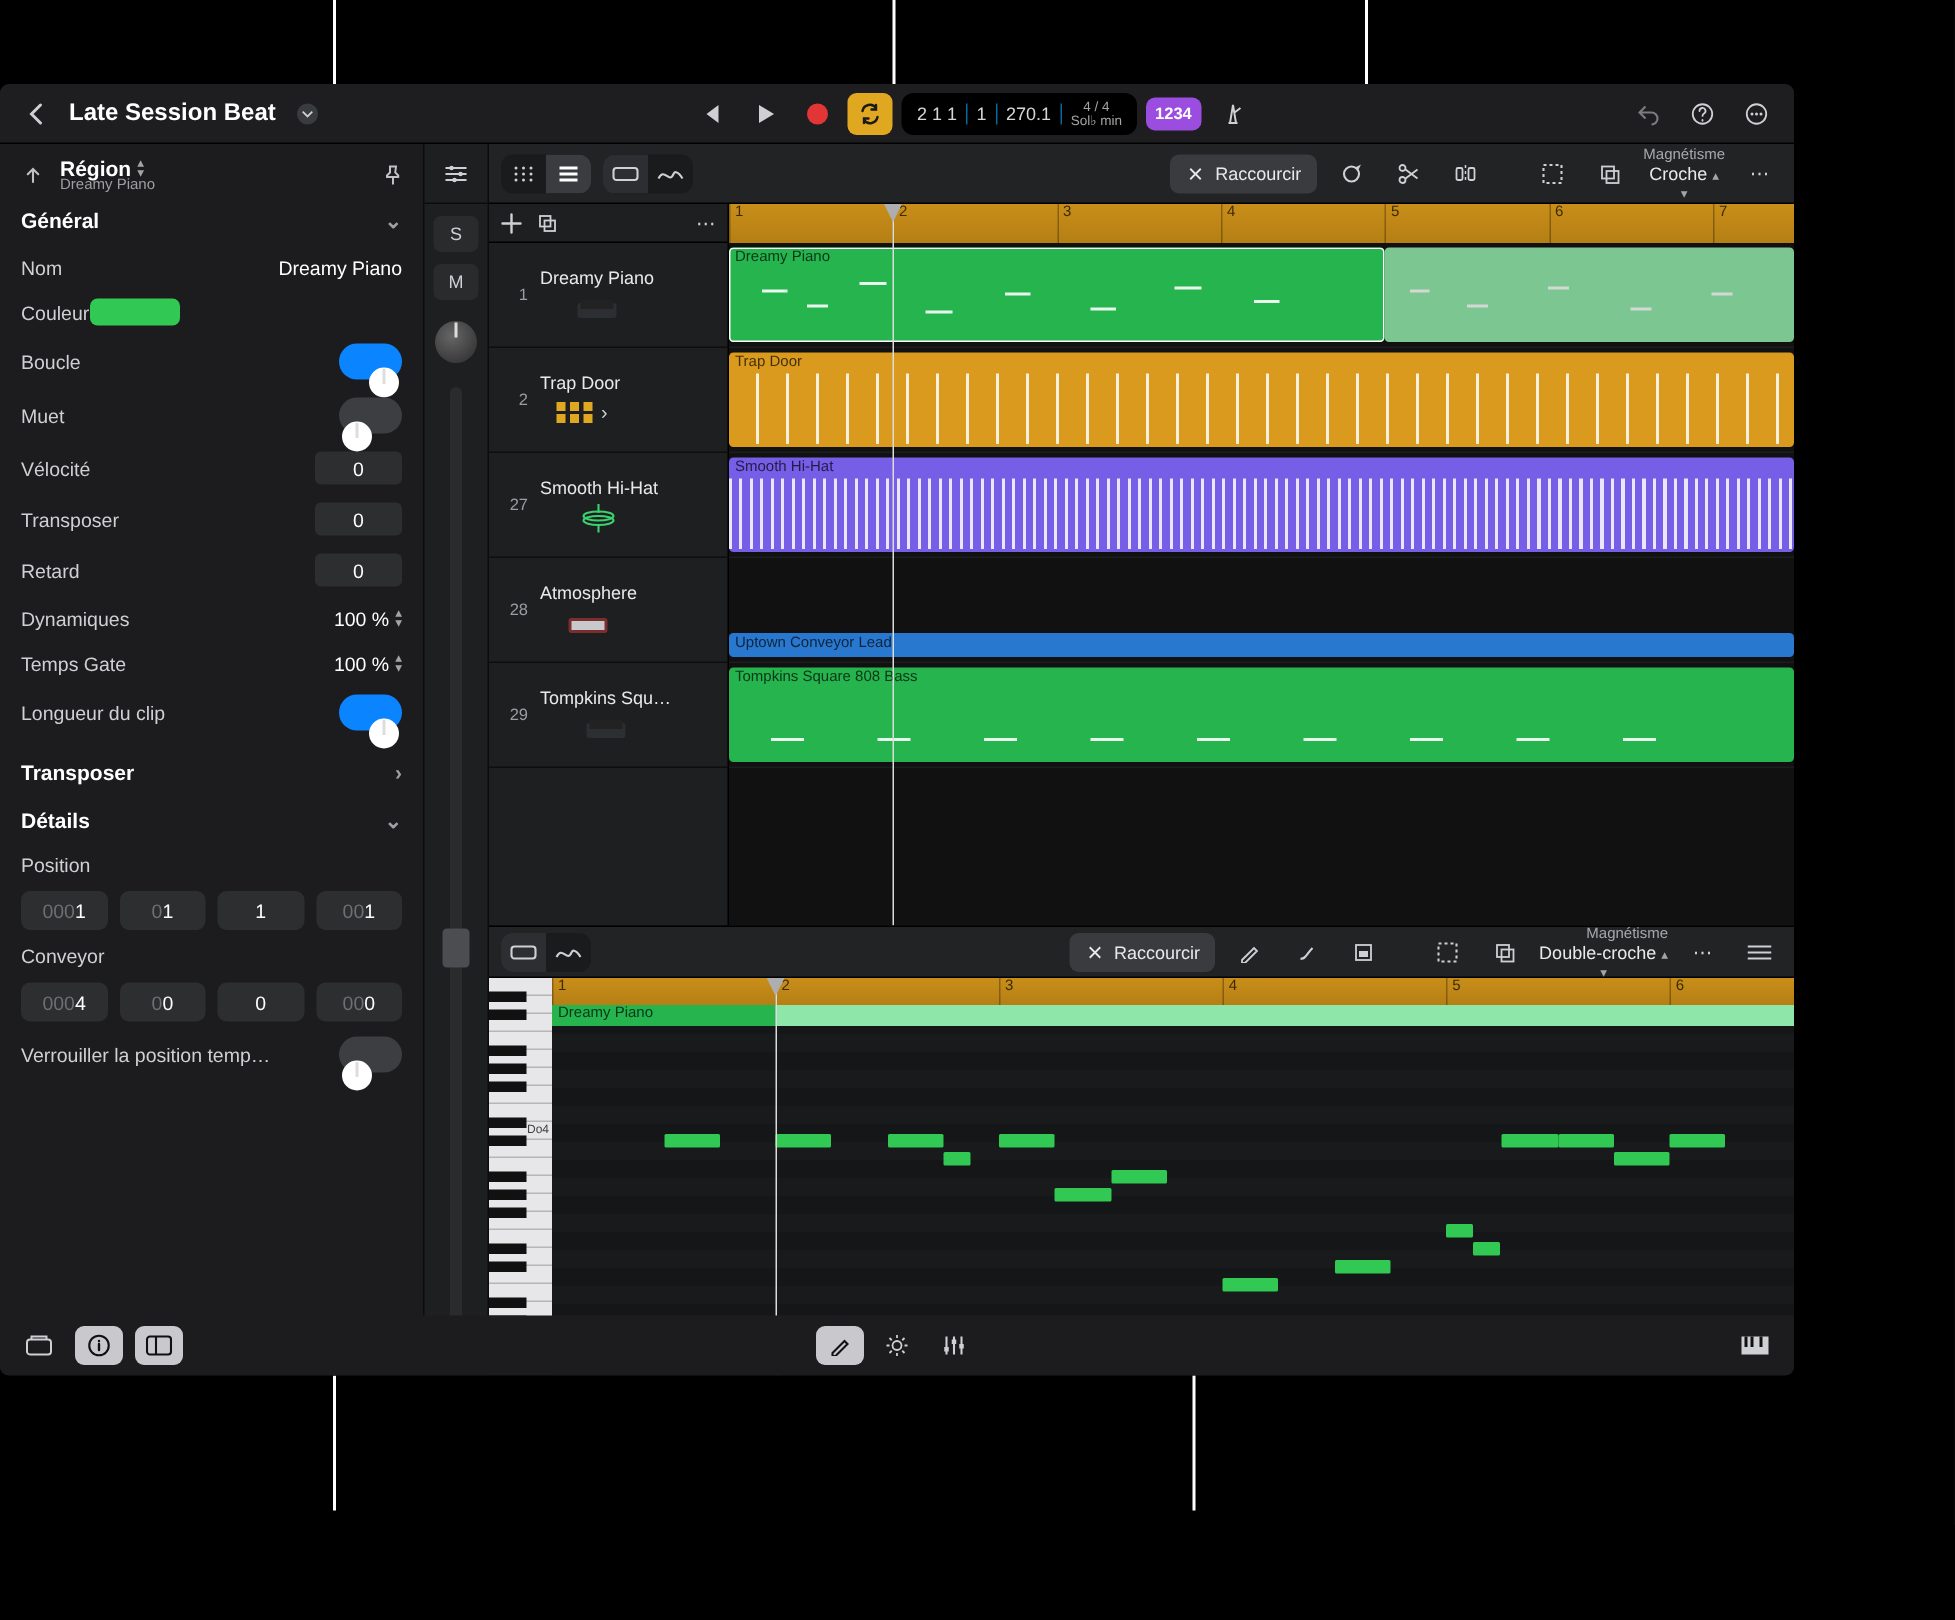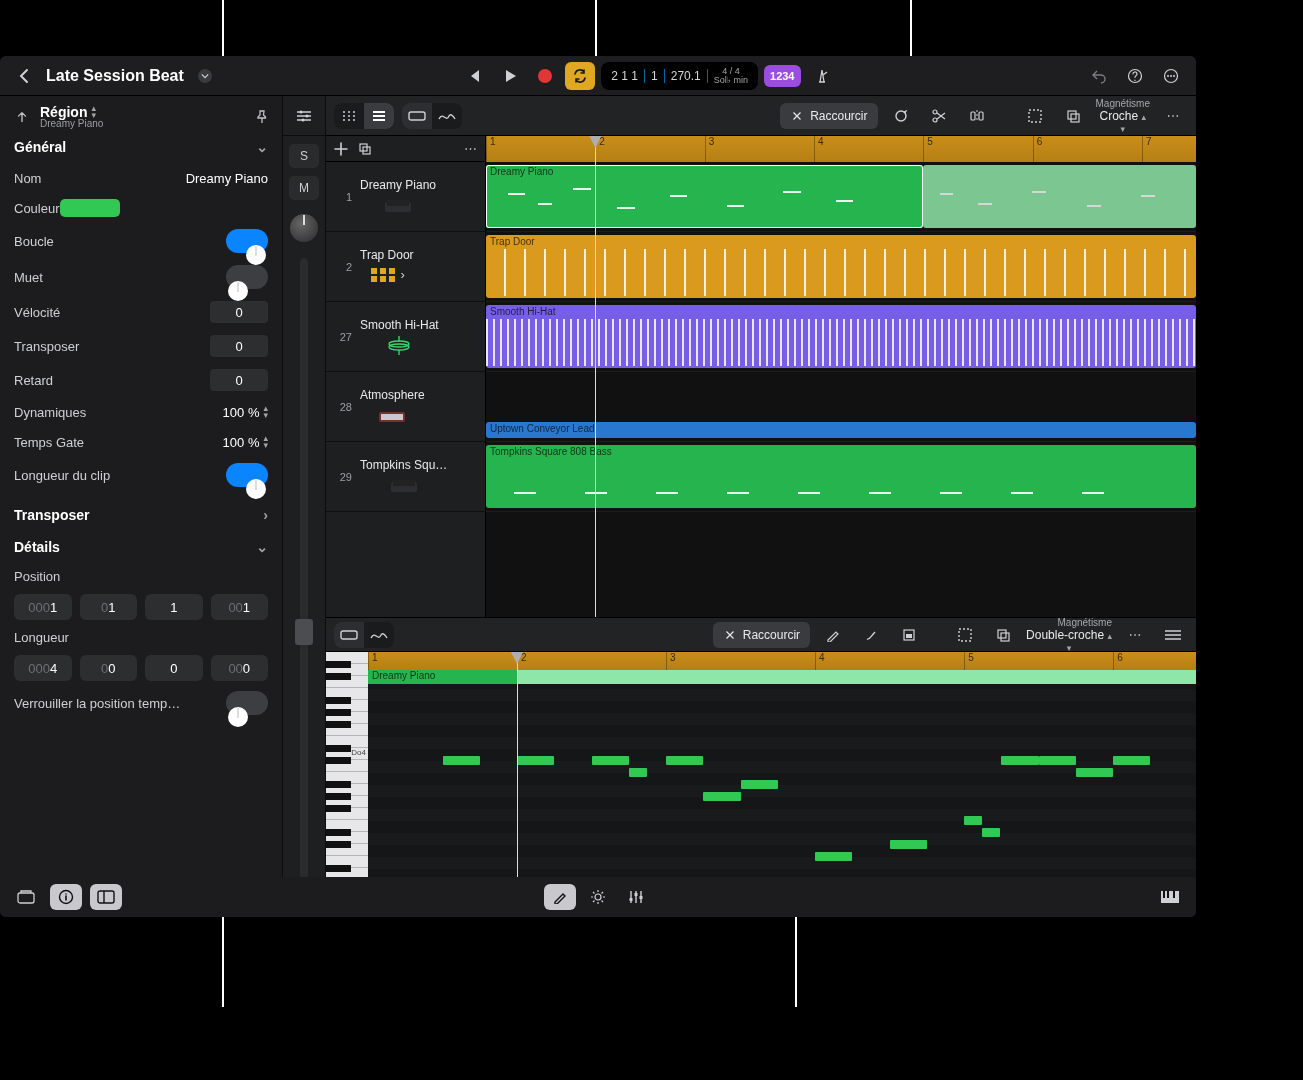--- a/index.html
+++ b/index.html
@@ -325,21 +325,21 @@
             <span class="lbl">Position</span>
           </div>
         <div class="pos-inputs">
           <div class="cell"><span class="dim">000</span>1</div>
           <div class="cell"><span class="dim">0</span>1</div>
           <div class="cell">1</div>
           <div class="cell"><span class="dim">00</span>1</div>
         </div>
 
         <div class="row" style="min-height:20px;">
-            <span class="lbl">Longueur</span>
+            <span class="lbl">Conveyor</span>
           </div>
         <div class="pos-inputs">
           <div class="cell"><span class="dim">000</span>4</div>
           <div class="cell"><span class="dim">0</span>0</div>
           <div class="cell">0</div>
           <div class="cell"><span class="dim">00</span>0</div>
         </div>
 
         <div class="row">
             <span class="lbl">Verrouiller la position temp…</span>

